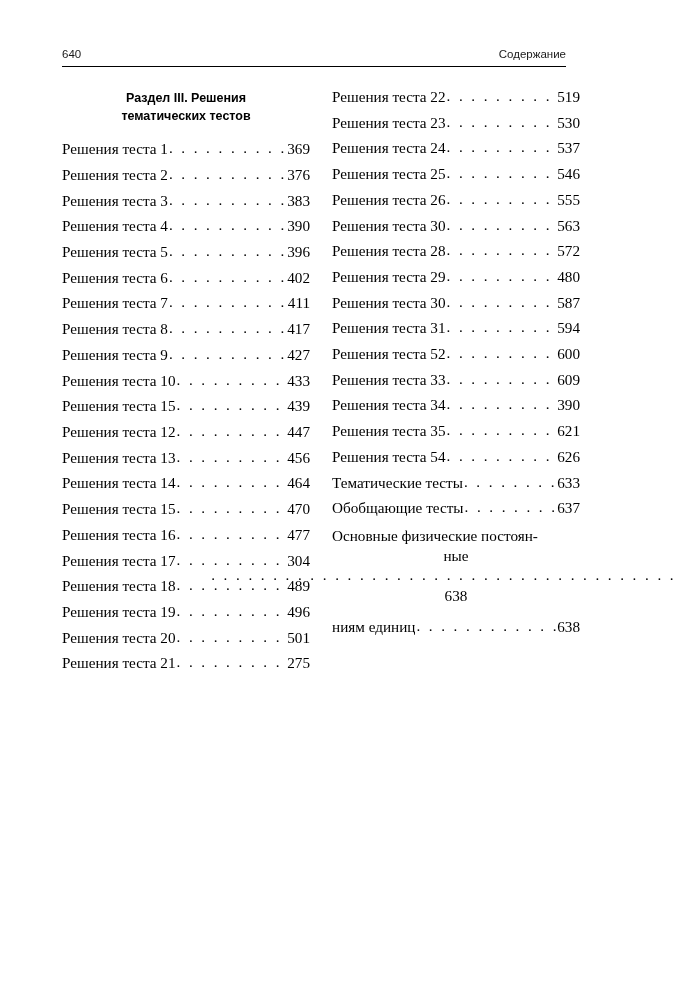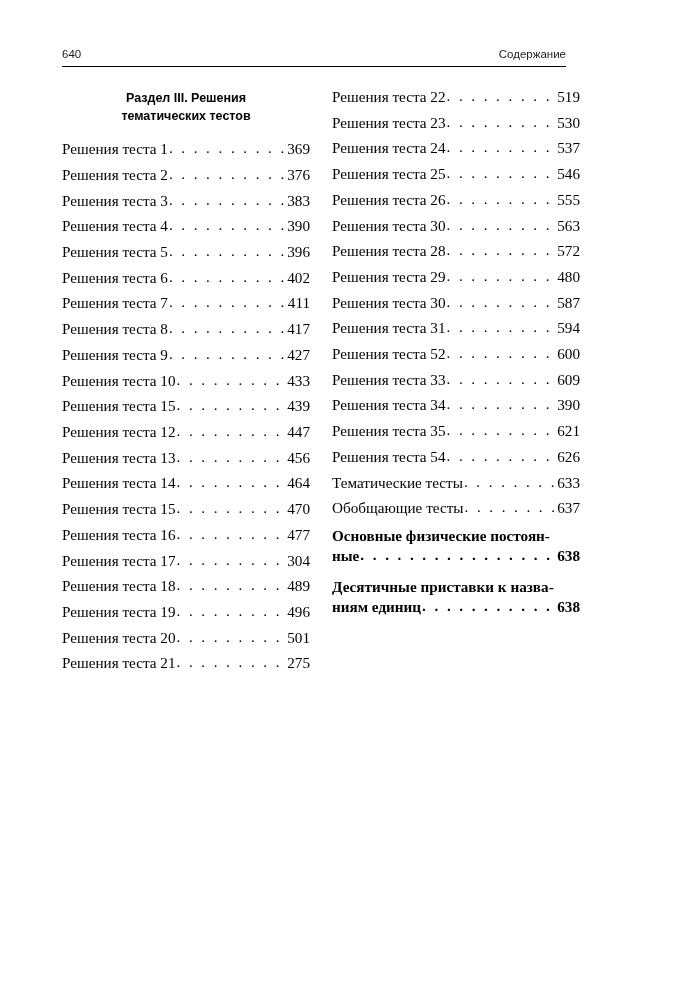--- a/index.html
+++ b/index.html
@@ -77,21 +77,20 @@
     color: #000;
     white-space: nowrap;
   }
   .toc-entry .page-num {
     flex: 0 0 auto;
   }
   .toc-entry.wrap {
     white-space: normal;
     display: block;
     line-height: 1.32;
-    font-weight: bold;
   }
 </style>
 </head>
 <body>
 
 <div class="page">
 
   <div class="header">
     <span>640</span>
     <span>Содержание</span>
@@ -298,29 +297,28 @@
       </div>
       <div class="toc-entry">
         <span class="label">Обобщающие тесты</span>
         <span class="leader">. . . . . . . . . . . . . . . . . . . . . . . . . . . . . . . . . . . . . . . .</span>
         <span class="page-num">637</span>
       </div>
 
 
       <div class="toc-entry wrap">
         <div>Основные физические постоян-</div>
-        <div style="display:flex; align-items:center;">
+        <div style="display:flex; align-items:center;flex-direction:column;">
           <span class="label">ные</span>
           <span class="leader">. . . . . . . . . . . . . . . . . . . . . . . . . . . . . . . . . . . . . . . .</span>
           <span class="page-num">638</span>
         </div>
       </div>
 
       <div class="toc-entry wrap">
-        <div>Десятичные приставки к назва-</div>
         <div style="display:flex; align-items:baseline;">
           <span class="label">ниям единиц</span>
           <span class="leader">. . . . . . . . . . . . . . . . . . . . . . . . . . . . . . . . . . . . . . . .</span>
           <span class="page-num">638</span>
         </div>
       </div>
     </div>
 
   </div>
 </div>

